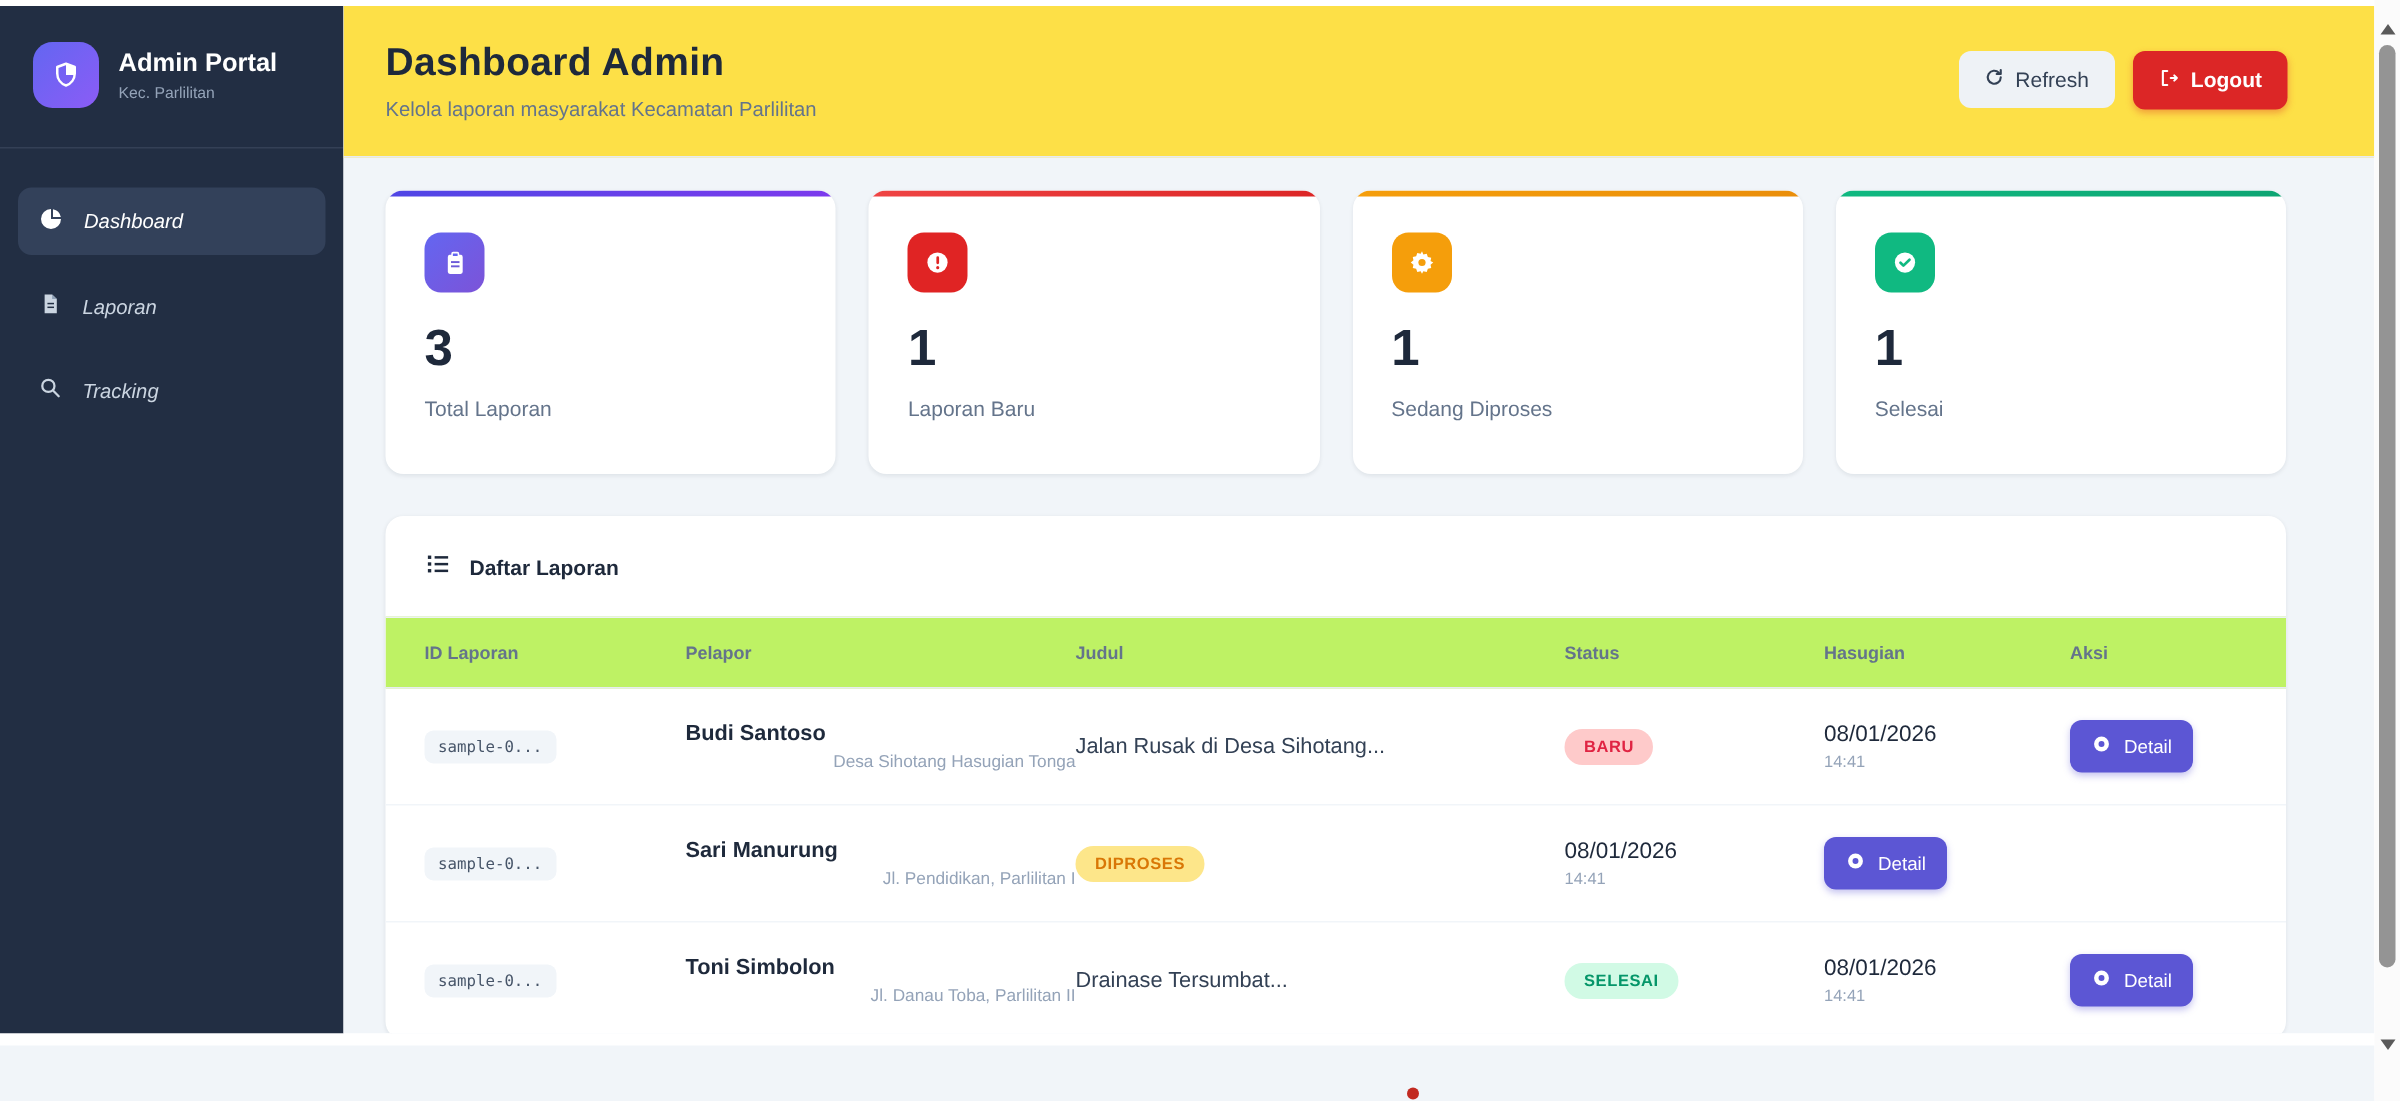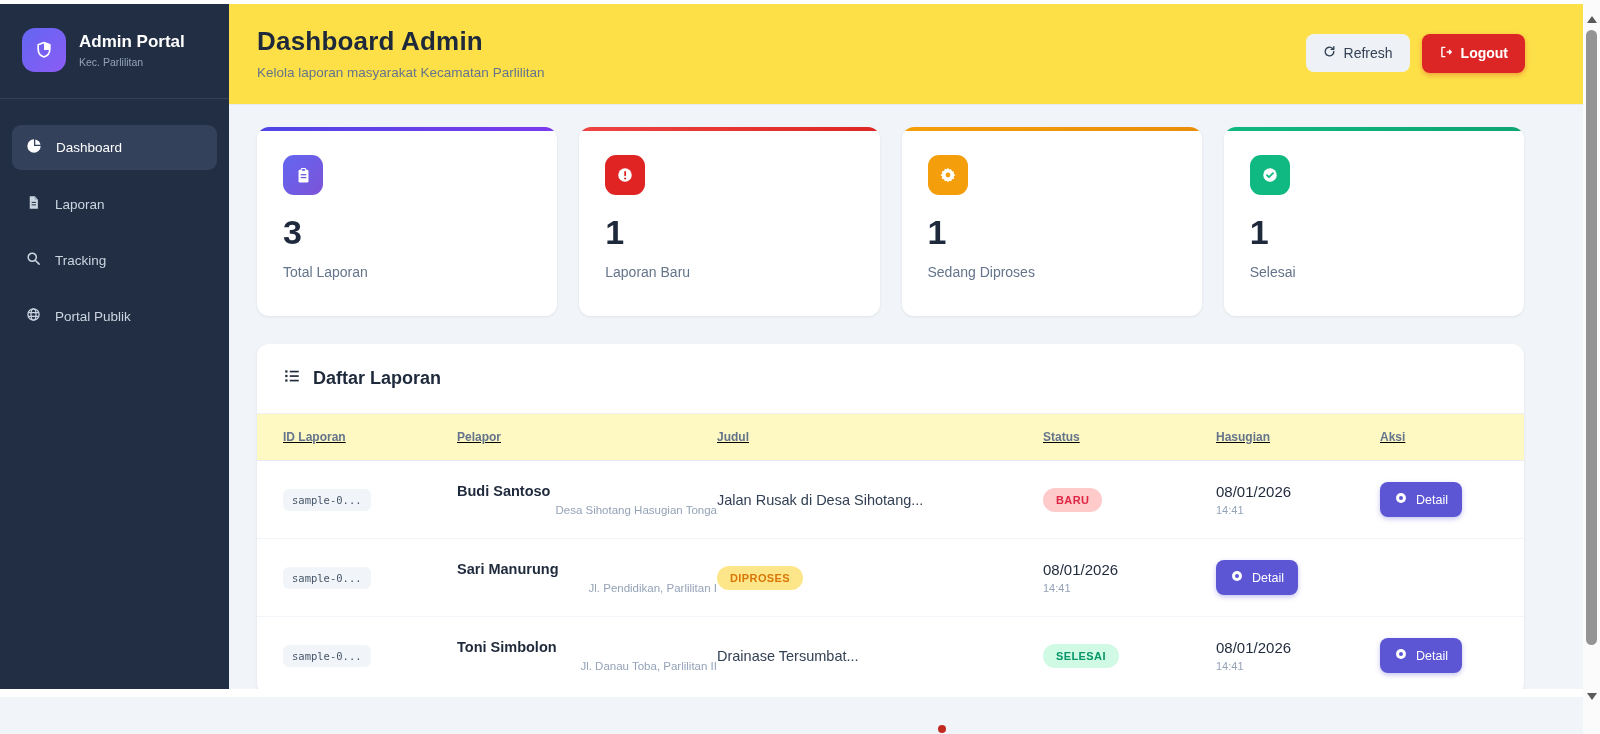--- a/index.html
+++ b/index.html
@@ -17,21 +17,21 @@
   .sb-arrow-down{position:absolute;bottom:34px;left:4px;width:0;height:0;border-left:5px solid transparent;border-right:5px solid transparent;border-top:7px solid #5a5a5a;}
   .sb-thumb{position:absolute;top:30px;left:3px;width:11px;height:615px;border-radius:6px;background:#949494;}
 
   
   .sidebar{width:229px;min-width:229px;background:#222e43;color:#e2e8f0;display:flex;flex-direction:column;}
   .brand{display:flex;align-items:center;gap:13px;padding:24px 20px 26px 22px;border-bottom:1px solid rgba(148,163,184,.16);}
   .brand-logo{width:44px;height:44px;border-radius:13px;background:linear-gradient(135deg,#6366f1,#8b5cf6);display:flex;align-items:center;justify-content:center;flex-shrink:0;}
   .brand-title{font-size:17px;font-weight:700;color:#fff;line-height:1.2;}
   .brand-sub{font-size:10.5px;color:#94a3b8;margin-top:3px;}
   .nav{padding:26px 12px;display:flex;flex-direction:column;gap:12px;}
-  .nav-item{display:flex;align-items:center;gap:14px;padding:13px 14px;border-radius:9px;font-size:13.5px;color:#cbd5e1;cursor:pointer;}
+  .nav-item{display:flex;align-items:center;gap:14px;padding:13px 14px;border-radius:9px;font-size:13.5px;color:#cbd5e1;cursor:pointer;font-style:italic;}
   .nav-item.active{background:#33415a;color:#fff;}
   .nav-item svg{flex-shrink:0;}
 
   
   .main{flex:1;display:flex;flex-direction:column;background:#f1f5f9;overflow:hidden;}
   .topbar{background:#fde047;border-bottom:1px solid #e7ebf1;display:flex;align-items:center;justify-content:space-between;padding:22px 58px 24px 28px;}
   .page-title{font-size:26px;font-weight:800;color:#1e293b;letter-spacing:.2px;}
   .page-sub{font-size:13.5px;color:#64748b;margin-top:8px;}
   .topbar-actions{display:flex;align-items:center;gap:12px;}
   .btn{display:inline-flex;align-items:center;gap:8px;border:none;border-radius:8px;font-family:inherit;font-size:14px;cursor:pointer;padding:11px 17px;}
@@ -51,23 +51,23 @@
   .stat-icon{width:40px;height:40px;border-radius:11px;display:flex;align-items:center;justify-content:center;}
   .ic-purple{background:linear-gradient(135deg,#6366f1,#7c53d8);}
   .ic-red{background:#e02424;}
   .ic-amber{background:#f59e0b;}
   .ic-green{background:#10b981;}
   .stat-value{font-size:34px;font-weight:800;color:#1e293b;margin-top:20px;line-height:1;}
   .stat-label{font-size:14px;color:#64748b;margin-top:15px;}
 
   
   .table-card{background:#fff;border-radius:12px;box-shadow:0 1px 3px rgba(15,23,42,.08);margin-top:28px;overflow:hidden;}
-  .table-title{display:flex;align-items:center;gap:12px;padding:23px 26px;font-size:18px;font-weight:700;color:#1e293b;}
+  .table-title{display:flex;align-items:center;gap:12px;padding:23px 26px;font-size:14px;font-weight:700;color:#1e293b;}
   .trow{display:grid;grid-template-columns:174px 260px 326px 173px 164px 1fr;align-items:center;padding-left:26px;}
-  .thead{background:#fef9c3;border-top:1px solid #eef1f5;border-bottom:1px solid #e7ebf1;height:46px;text-decoration:underline;}
+  .thead{background:#bef264;border-top:1px solid #eef1f5;border-bottom:1px solid #e7ebf1;height:46px;}
   .thead .th{font-size:12px;font-weight:600;color:#64748b;}
   .tbody-row{height:77px;border-bottom:1px solid #f1f5f9;}
   .id-pill{display:inline-block;font-family:"DejaVu Sans Mono",monospace;font-size:10.5px;color:#475569;background:#f1f5f9;border-radius:6px;padding:5px 9px;}
   .rep-name{font-size:14.5px;font-weight:700;color:#1e293b;}
   .rep-addr{font-size:11.5px;color:#94a3b8;margin-top:5px;text-align:right;}
   .jud{font-size:14.5px;color:#334155;}
   .badge{display:inline-block;font-size:11px;font-weight:700;letter-spacing:.4px;border-radius:999px;padding:6px 13px;}
   .badge-baru{background:#fecaca;color:#e02443;}
   .badge-diproses{background:#fde68a;color:#d97706;}
   .badge-selesai{background:#d1fae5;color:#059669;}
@@ -117,30 +117,20 @@
         </div>
         <div class="nav-item">
           <span>
             <svg width="15" height="15" viewBox="0 0 24 24" fill="none">
                 <circle cx="10" cy="10" r="6.5" stroke="#cbd5e1" stroke-width="2.4"></circle>
                 <path d="M15.5 15.5L21 21" stroke="#cbd5e1" stroke-width="2.4" stroke-linecap="round"></path>
               </svg>
           </span>
           <span>Tracking</span>
         </div>
-        <div class="nav-item">
-          <span>
-            <svg width="15" height="15" viewBox="0 0 24 24" fill="none">
-                <circle cx="12" cy="12" r="9" stroke="#cbd5e1" stroke-width="2"></circle>
-                <ellipse cx="12" cy="12" rx="4" ry="9" stroke="#cbd5e1" stroke-width="2"></ellipse>
-                <path d="M3.5 9h17M3.5 15h17" stroke="#cbd5e1" stroke-width="2"></path>
-              </svg>
-          </span>
-          <span>Portal Publik</span>
-        </div>
       </nav>
     </aside>
 
     <div class="main">
 
       <header class="topbar">
         <div>
           <div class="page-title">Dashboard Admin</div>
           <div class="page-sub">Kelola laporan masyarakat Kecamatan Parlilitan</div>
         </div>

